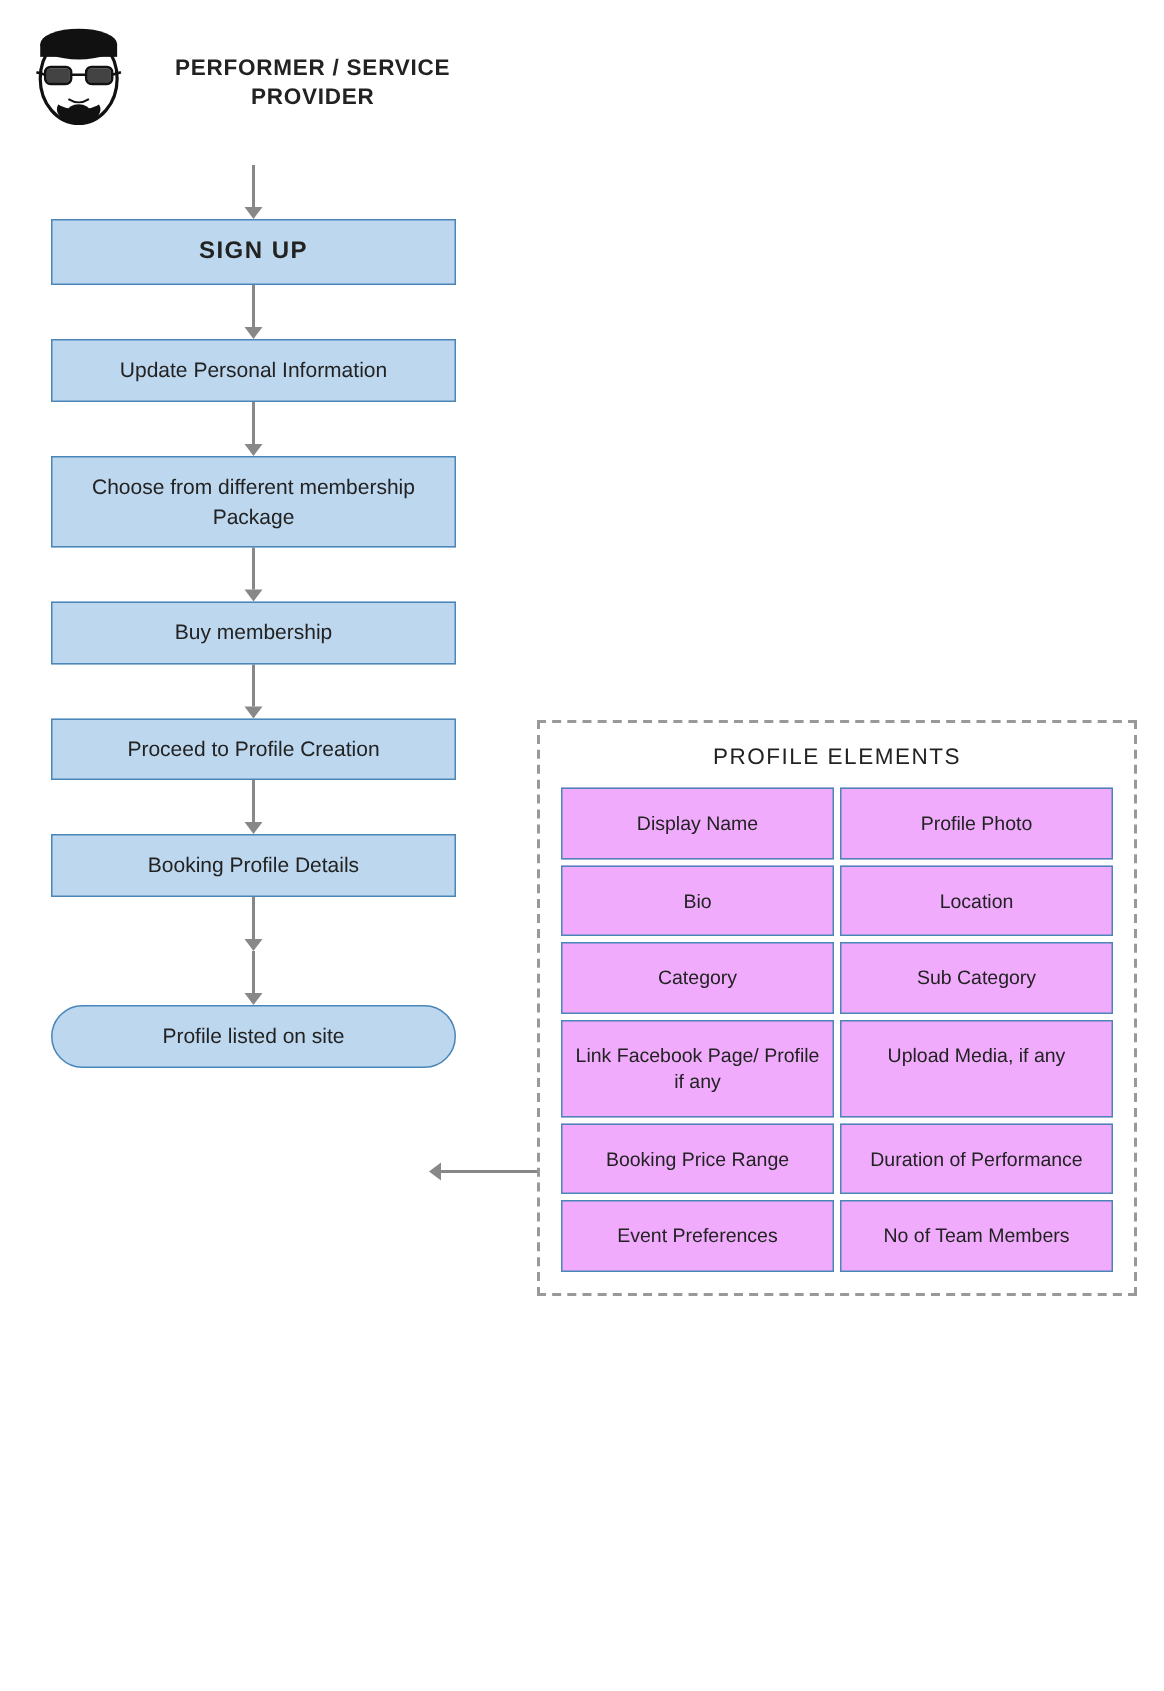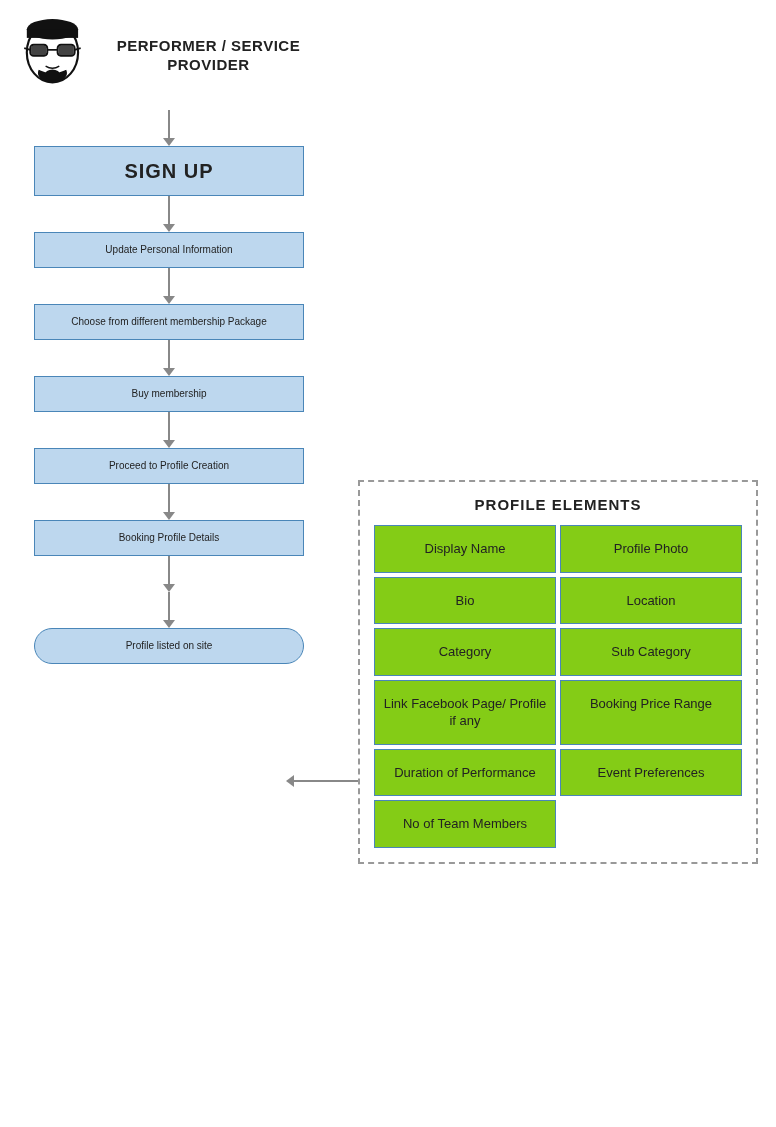--- a/index.html
+++ b/index.html
@@ -44,34 +44,34 @@
       line-height: 1.3;
       color: #222;
       letter-spacing: 0.5px;
     }
 
     
     .flow-box {
       background: #bdd7ee;
       border: 1.5px solid #4a86b8;
       text-align: center;
-      font-size: 10px;
+      font-size: 14px;
       color: #222;
       padding: 10px 16px;
       width: 270px;
       line-height: 1.4;
     }
 
     .flow-box.rounded {
       border-radius: 50px;
     }
 
     .flow-box.signup {
       font-weight: bold;
-      font-size: 20px;
+      font-size: 16px;
       letter-spacing: 1px;
     }
 
     
     .connector {
       display: flex;
       flex-direction: column;
       align-items: center;
       height: 36px;
       justify-content: center;
@@ -98,34 +98,34 @@
       top: 480px;
       width: 400px;
       border: 2px dashed #999;
       padding: 14px 14px 14px 14px;
       background: #fff;
     }
 
     .profile-elements-title {
       text-align: center;
       font-size: 15px;
-      font-weight: bold;
+      font-weight: normal;
       letter-spacing: 1px;
       color: #222;
       margin-bottom: 12px;
     }
 
     .profile-grid {
       display: grid;
       grid-template-columns: 1fr 1fr;
       gap: 4px;
     }
 
     .profile-cell {
-      background: #84cc16;
+      background: #f0abfc;
       border: 1.5px solid #4a86b8;
       text-align: center;
       font-size: 13px;
       color: #222;
       padding: 14px 8px;
       line-height: 1.35;
     }
 
     
     .arrow-left-indicator {
@@ -247,18 +247,19 @@
 <div class="profile-elements-container">
   <div class="profile-elements-title">PROFILE ELEMENTS</div>
   <div class="profile-grid" id="profile-grid-container">
       <div class="profile-cell">Display Name</div>
       <div class="profile-cell">Profile Photo</div>
       <div class="profile-cell">Bio</div>
       <div class="profile-cell">Location</div>
       <div class="profile-cell">Category</div>
       <div class="profile-cell">Sub Category</div>
       <div class="profile-cell">Link Facebook Page/ Profile if any</div>
+      <div class="profile-cell">Upload Media, if any</div>
       <div class="profile-cell">Booking Price Range</div>
       <div class="profile-cell">Duration of Performance</div>
       <div class="profile-cell">Event Preferences</div>
       <div class="profile-cell">No of Team Members</div>
     </div>
 </div>
 
 </body></html>

